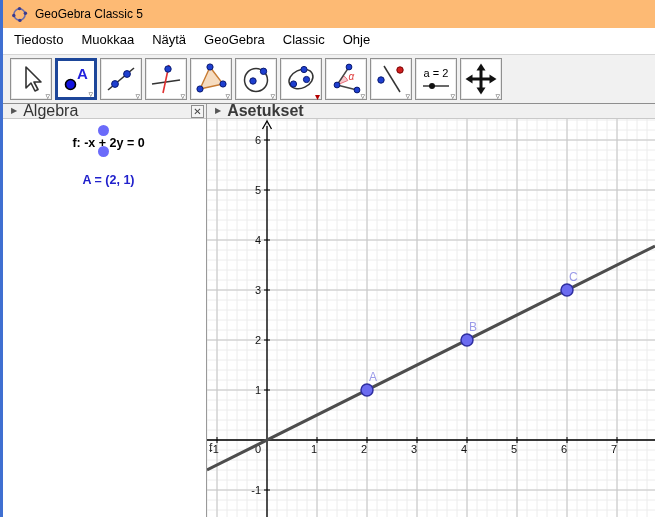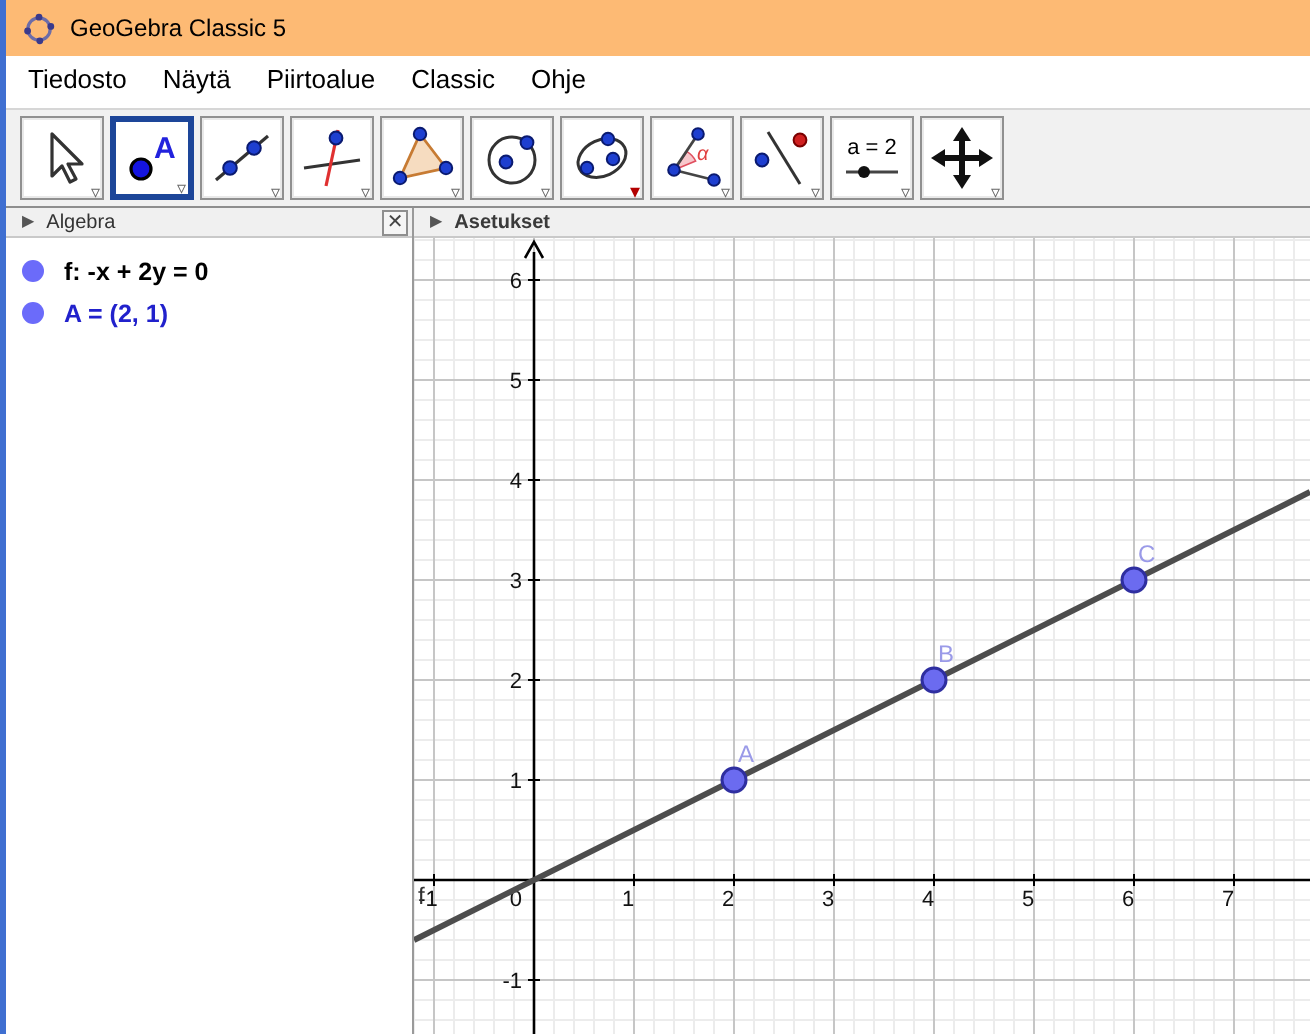--- a/index.html
+++ b/index.html
@@ -35,30 +35,30 @@
   
   .main { display:flex; height:413px; }
   .algebra-panel { width:206px; background:#fff; display:flex; flex-direction:column; }
   .splitter { width:1px; background:#9a9a9a; }
   .graphics-panel { flex:1; background:#fff; display:flex; flex-direction:column; }
   .panel-header {
     height:15px; background:#f0f0f0; border-bottom:1px solid #c9c9c9;
     display:flex; align-items:center; padding:0 4px; position:relative; flex:0 0 15px;
   }
   .collapse-arrow { font-size:8px; color:#555; margin:0 6px 0 4px; line-height:8px; }
-  .panel-title { font-size:10px; color:#333; }
+  .panel-title { font-size:16px; color:#333; }
   .panel-title.bold { font-weight:bold; color:#3a3a3a; }
   .close-box {
     position:absolute; right:2px; top:1px; width:13px; height:13px;
     border:1px solid #8f8f8f; background:#f5f5f5; color:#444;
     font-size:10px; line-height:11px; text-align:center; cursor:default;
   }
   
   .algebra-list { padding-top:6px; }
-  .algebra-row { height:21px; display:flex; align-items:center; padding-left:8px; }
+  .algebra-row { height:21px; display:flex; align-items:center; padding-left:8px;flex-direction:column; }
   .bullet { width:11px; height:11px; border-radius:50%; margin-right:10px; flex:0 0 11px; }
   .algebra-text { font-size:12.5px; font-weight:bold; white-space:pre; }
   
   .canvas-wrap { flex:1; position:relative; }
   .canvas-wrap svg { display:block; }
 </style>
 </head>
 <body>
 
 <div class="titlebar">
@@ -67,22 +67,23 @@
     <circle cx="8.5" cy="2.6" r="1.7" fill="#3a3a8c"></circle>
     <circle cx="2.8" cy="9.5" r="1.7" fill="#3a3a8c"></circle>
     <circle cx="8.9" cy="14.4" r="1.7" fill="#3a3a8c"></circle>
     <circle cx="14.4" cy="7.2" r="1.7" fill="#3a3a8c"></circle>
   </svg>
   <span class="title">GeoGebra Classic 5</span>
 </div>
 
 <div class="menubar">
   <span class="menu-item">Tiedosto</span>
+  <span class="menu-item">Muokkaa</span>
   <span class="menu-item">Näytä</span>
-  <span class="menu-item">Piirtoalue</span>
+  <span class="menu-item">GeoGebra</span>
   <span class="menu-item">Classic</span>
   <span class="menu-item">Ohje</span>
 </div>
 
 <div class="toolbar">
 
   <div class="tool-btn">
     <svg width="32" height="32" viewBox="0 0 32 32">
       <path d="M11 4 L11 25 L16 20 L20 28 L23 26.5 L19 19 L26 19 Z" fill="#fff" stroke="#333" stroke-width="1.6" stroke-linejoin="round"></path>
     </svg>
@@ -197,21 +198,21 @@
       <span class="panel-title">Algebra</span>
       <span class="close-box">✕</span>
     </div>
     <div class="algebra-list">
       <div class="algebra-row">
         <span class="bullet" style="background-color: rgb(107, 107, 250);"></span>
         <span class="algebra-text" style="color: rgb(0, 0, 0);">f: -x + 2y = 0</span>
       </div>
       <div class="algebra-row">
         <span class="bullet" style="background-color: rgb(107, 107, 250);"></span>
-        <span class="algebra-text" style="color: rgb(33, 33, 204);">A = (2, 1)</span>
+        <span class="algebra-text" style="color: rgb(33, 33, 204); margin-top: 16px;">A = (2, 1)</span>
       </div>
     </div>
   </div>
 
   <div class="splitter"></div>
 
   <div class="graphics-panel">
     <div class="panel-header">
       <span class="collapse-arrow">▶</span>
       <span class="panel-title bold">Asetukset</span>

